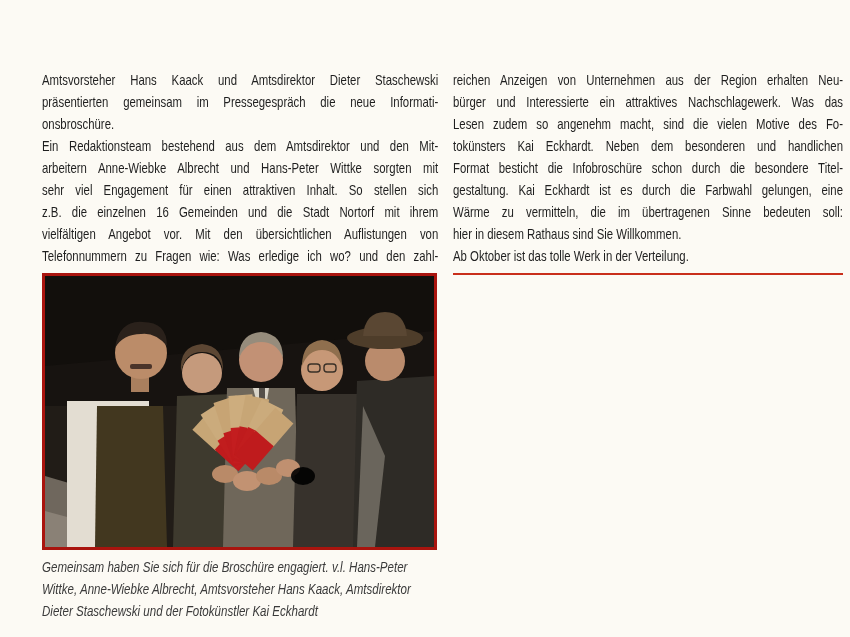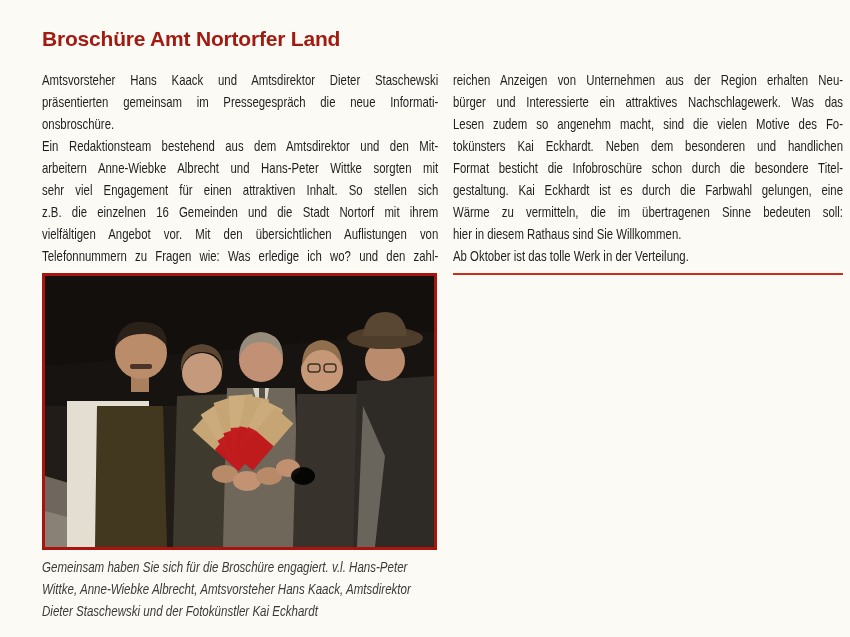--- a/index.html
+++ b/index.html
@@ -36,21 +36,20 @@
     font-style:italic;font-size:14.8px;line-height:22px;color:#3a3a3a;
     transform:scaleX(0.78);transform-origin:top left;
   }
   .caption > div{white-space:nowrap;text-align:left;}
 </style>
 </head>
 <body>
 
 <div class="page">
 
-  <h1 class="title" style="color: rgb(161, 27, 18);">Broschüre Amt Nortorfer Land</h1>
 
   <div class="col col-left">
     <div class="para">
         <div>Amtsvorsteher Hans Kaack und Amtsdirektor Dieter Staschewski</div>
         <div>präsentierten gemeinsam im Pressegespräch die neue Informati-</div>
         <div class="last">onsbroschüre.</div>
       </div>
     <div class="para cont">
         <div>Ein Redaktionsteam bestehend aus dem Amtsdirektor und den Mit-</div>
         <div>arbeitern Anne-Wiebke Albrecht und Hans-Peter Wittke sorgten mit</div>

